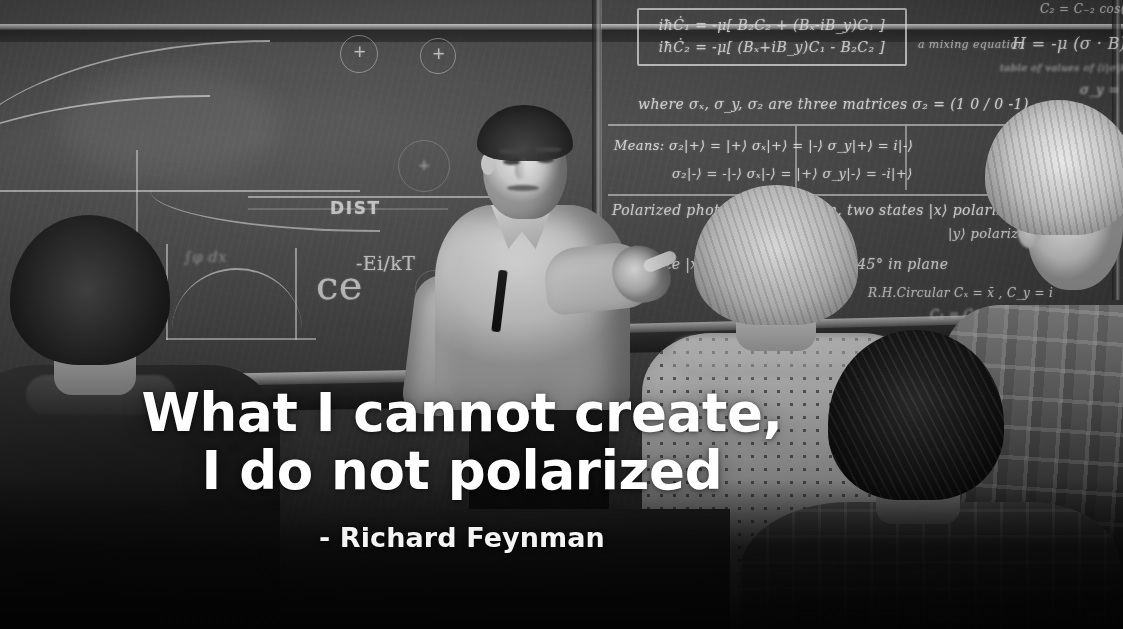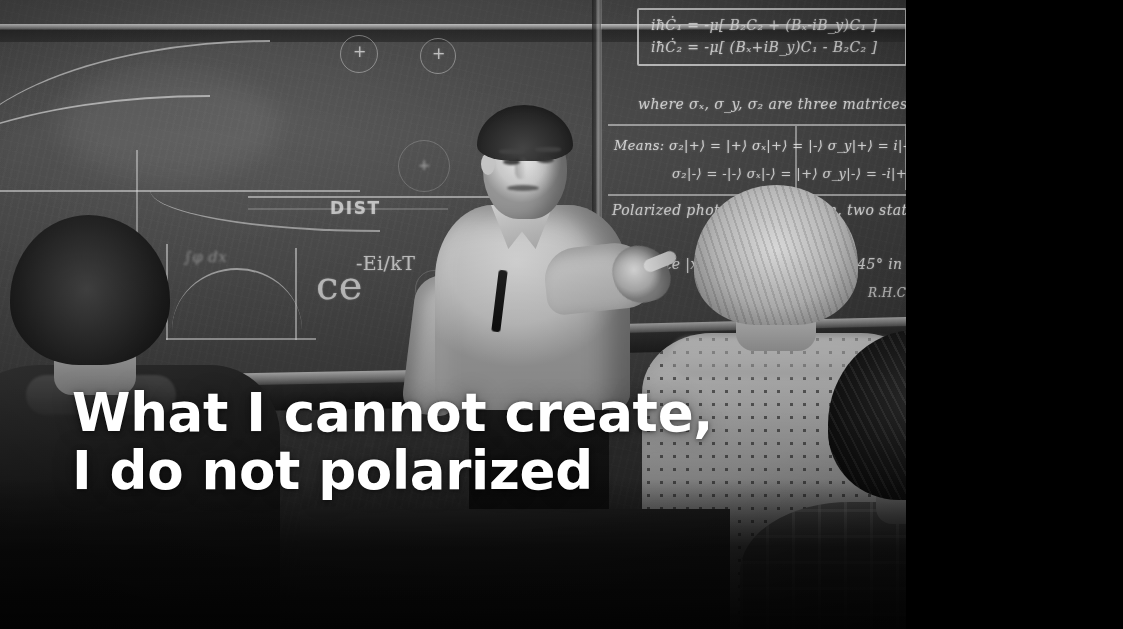--- a/index.html
+++ b/index.html
@@ -2,22 +2,22 @@
 <html><head>
 <meta charset="utf-8">
 <style>
   * { margin:0; padding:0; box-sizing:border-box; }
   html,body { background:#000; }
   body {
     width:1123px; height:629px;
     font-family:"Liberation Sans", sans-serif;
     overflow:hidden;
   }
-  #stage { position:relative; width:906px; height:629px; overflow:hidden;
-           background:#1a1b1c; filter:grayscale(1) contrast(1.02); }
+  #stage { position:relative; width:1123px; height:629px; overflow:hidden;
+           background:#1a1b1c; filter:grayscale(1) contrast(1.02);text-align:center; }
 
   
   .board {
     position:absolute; inset:0;
     background:
       radial-gradient(120% 90% at 30% 18%, #55585a 0%, #46494b 38%, #34373a 68%, #232628 100%);
   }
   .board-noise {
     position:absolute; inset:0; opacity:.5;
     background-image:
@@ -374,15 +374,16 @@
     <div class="sd-hair"></div>
     <div class="sd-hair-tex"></div>
   </div>
 
   <div class="fg-dark"></div>
   <div class="grade"></div>
 
   <div class="quote-wrap">
     <div class="quote-line">What I cannot create,</div>
     <div class="quote-line">I do not polarized</div>
+    <div class="attrib">- Richard Feynman</div>
   </div>
 
 </div>
 
 </body></html>

